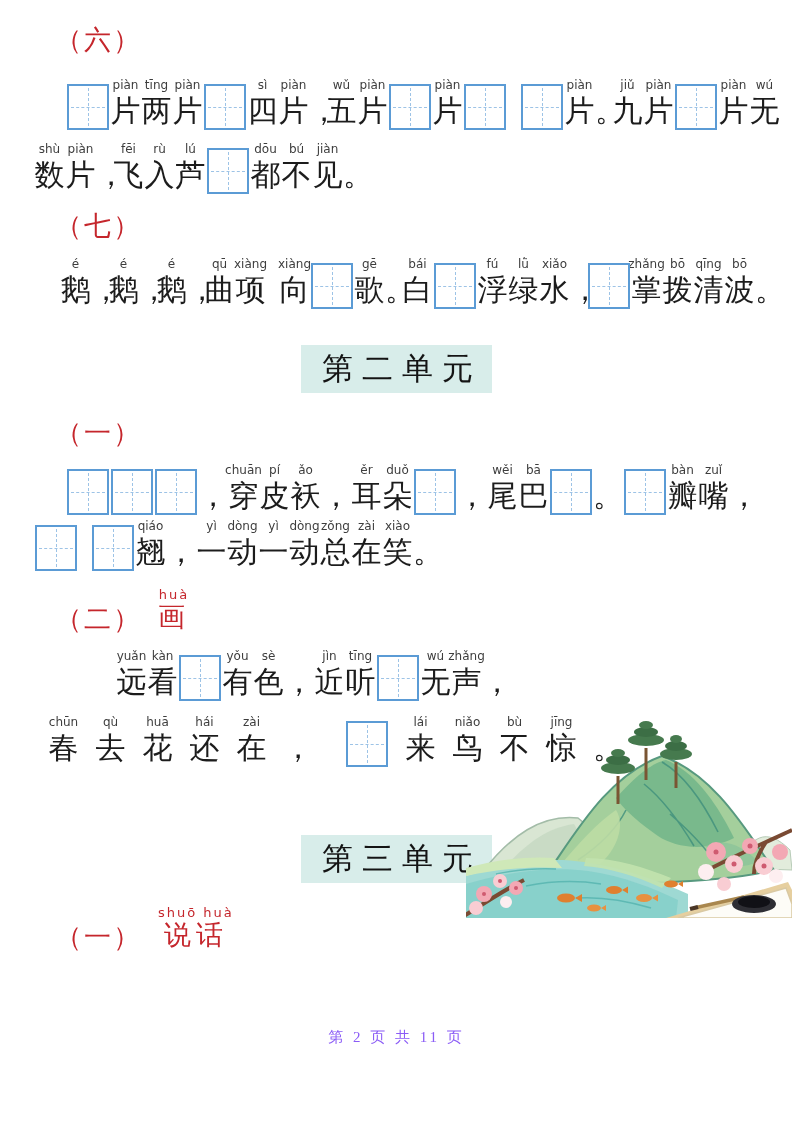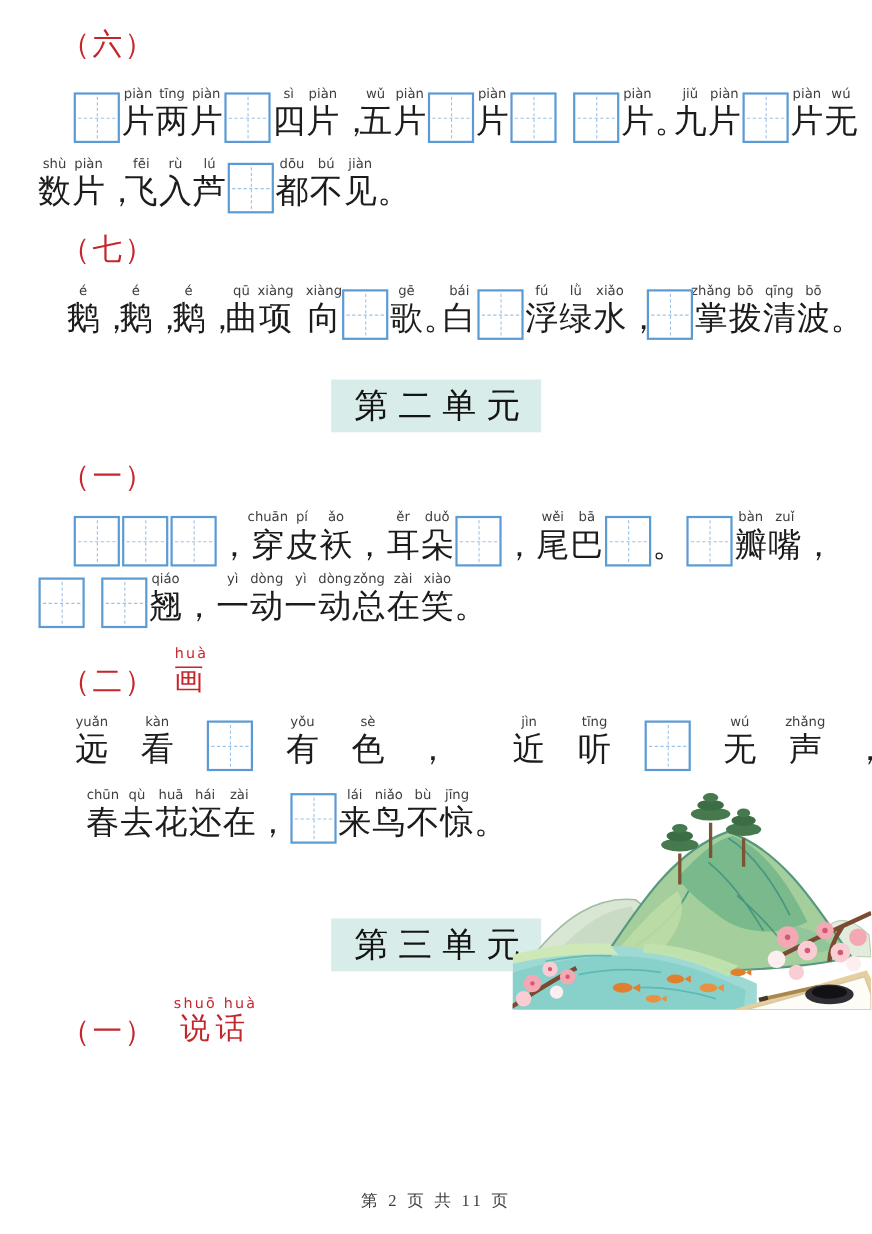--- a/index.html
+++ b/index.html
@@ -41,22 +41,22 @@
   .cell-box .vline{position:absolute; top:2px; bottom:2px; left:50%; border-left:1.5px dashed var(--guide);}
 
   
   .unit-wrap{text-align:center;}
   .unit-heading{
     display:inline-block; background:var(--unitbg); color:#141414;
     font-size:31px; line-height:1.1; letter-spacing:9px; padding:7px 10px 7px 21px;
   }
 
   .footer{
-    position:absolute; left:0; right:0; top:1082px; text-align:center;
-    font-size:15px; color:#404040; letter-spacing:3px;
+    position:absolute; left:0; right:0; top:1028px; text-align:center;
+    font-size:15px; color:#8b5cf6; letter-spacing:3px;
   }
 
   .illustration{position:absolute; left:466px; top:718px; width:326px; height:200px;}
 </style>
 </head>
 <body>
 
 <div class="page">
   <div class="content" id="content">
       <div class="red-header" style="margin-left: 55px;">
@@ -388,21 +388,21 @@
         </span>
         <span class="cell-pu">。</span>
       </div>
       <div class="red-header" style="margin-top: 16px; margin-left: 55px;">
         <span class="num">（二）</span>
         <span class="tcol">
           <span class="py-red">huà</span>
           <span class="title">画</span>
         </span>
       </div>
-      <div class="text-line" style="margin-top: 16px; margin-left: 68px; justify-content: space-between;">
+      <div class="text-line" style="margin-top: 16px; margin-left: 116px;">
         <span class="cell-ch">
           <span class="py">yuǎn</span>
           <span class="ch">远</span>
         </span>
         <span class="cell-ch">
           <span class="py">kàn</span>
           <span class="ch">看</span>
         </span>
         <span class="cell-box">
           <span class="hline"></span>
@@ -433,21 +433,21 @@
         <span class="cell-ch">
           <span class="py">wú</span>
           <span class="ch">无</span>
         </span>
         <span class="cell-ch">
           <span class="py">zhǎng</span>
           <span class="ch">声</span>
         </span>
         <span class="cell-pu">，</span>
       </div>
-      <div class="text-line" style="margin-top: 14px; margin-left: 78px;">
+      <div class="text-line" style="margin-top: 14px; margin-left: 48px; gap: 16px;">
         <span class="cell-ch">
           <span class="py">chūn</span>
           <span class="ch">春</span>
         </span>
         <span class="cell-ch">
           <span class="py">qù</span>
           <span class="ch">去</span>
         </span>
         <span class="cell-ch">
           <span class="py">huā</span>

